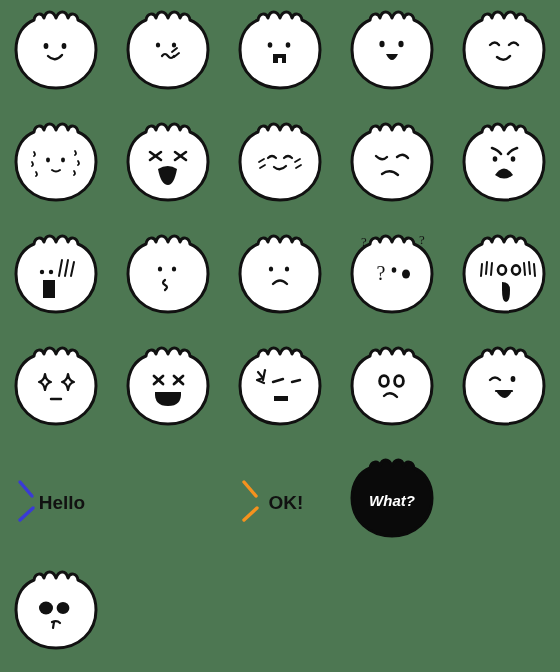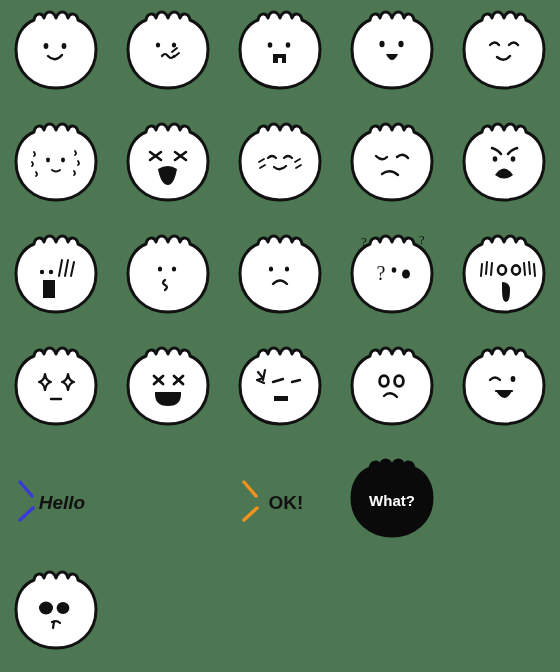--- a/index.html
+++ b/index.html
@@ -401,39 +401,39 @@
       C 33 88, 16 72, 16 50
       C 16 34, 24 24, 34 20
       C 35 13, 42 12, 44 18
       C 46 10, 53 10, 56 18 Z" fill="#ffffff" stroke="#111111" stroke-width="3" stroke-linejoin="round"></path>
         <path d="M 42 44 q 5 -5 10 0" fill="none" stroke="#111111" stroke-width="2.4" stroke-linecap="round" stroke-linejoin="round"></path>
         <ellipse cx="65" cy="43" rx="2.4" ry="3" fill="#111111"></ellipse>
         <path d="M 48 55 q 9 14 16 0 z" fill="#111111"></path>
         <path d="M 48 55 h 16" fill="none" stroke="#111111" stroke-width="2.2" stroke-linecap="round" stroke-linejoin="round"></path>
       </svg>
     </div>
-    <div class="cell" title="hello" style="left: 0px; top: 448px; font-style: italic;">
+    <div class="cell" title="hello" style="left: 0px; top: 448px;">
       <svg viewBox="0 0 112 112" xmlns="http://www.w3.org/2000/svg">
         <g stroke="#3a3ad6" stroke-width="3.4" stroke-linecap="round">
      <line x1="20" y1="34" x2="32" y2="48"></line>
      <line x1="20" y1="72" x2="33" y2="60"></line>
    </g>
         <text x="62" y="61" font-family="Liberation Sans, sans-serif" font-size="19" font-weight="bold" fill="#111111" text-anchor="middle">Hello</text>
       </svg>
     </div>
     <div class="cell" title="ok" style="left: 224px; top: 448px;">
       <svg viewBox="0 0 112 112" xmlns="http://www.w3.org/2000/svg">
         <g stroke="#f5921e" stroke-width="3.4" stroke-linecap="round">
      <line x1="20" y1="34" x2="32" y2="48"></line>
      <line x1="20" y1="72" x2="33" y2="60"></line>
    </g>
         <text x="62" y="61" font-family="Liberation Sans, sans-serif" font-size="19" font-weight="bold" fill="#111111" text-anchor="middle">OK!</text>
       </svg>
     </div>
-    <div class="cell" title="what" style="left: 336px; top: 448px;">
+    <div class="cell" title="what" style="left: 336px; top: 448px; font-style: italic;">
       <svg viewBox="0 0 112 112" xmlns="http://www.w3.org/2000/svg">
         <path d="
       M 56 18
       C 59 10, 66 10, 68 18
       C 70 12, 77 13, 78 20
       C 88 24, 96 34, 96 50
       C 96 72, 79 88, 56 88
       C 33 88, 16 72, 16 50
       C 16 34, 24 24, 34 20
       C 35 13, 42 12, 44 18

